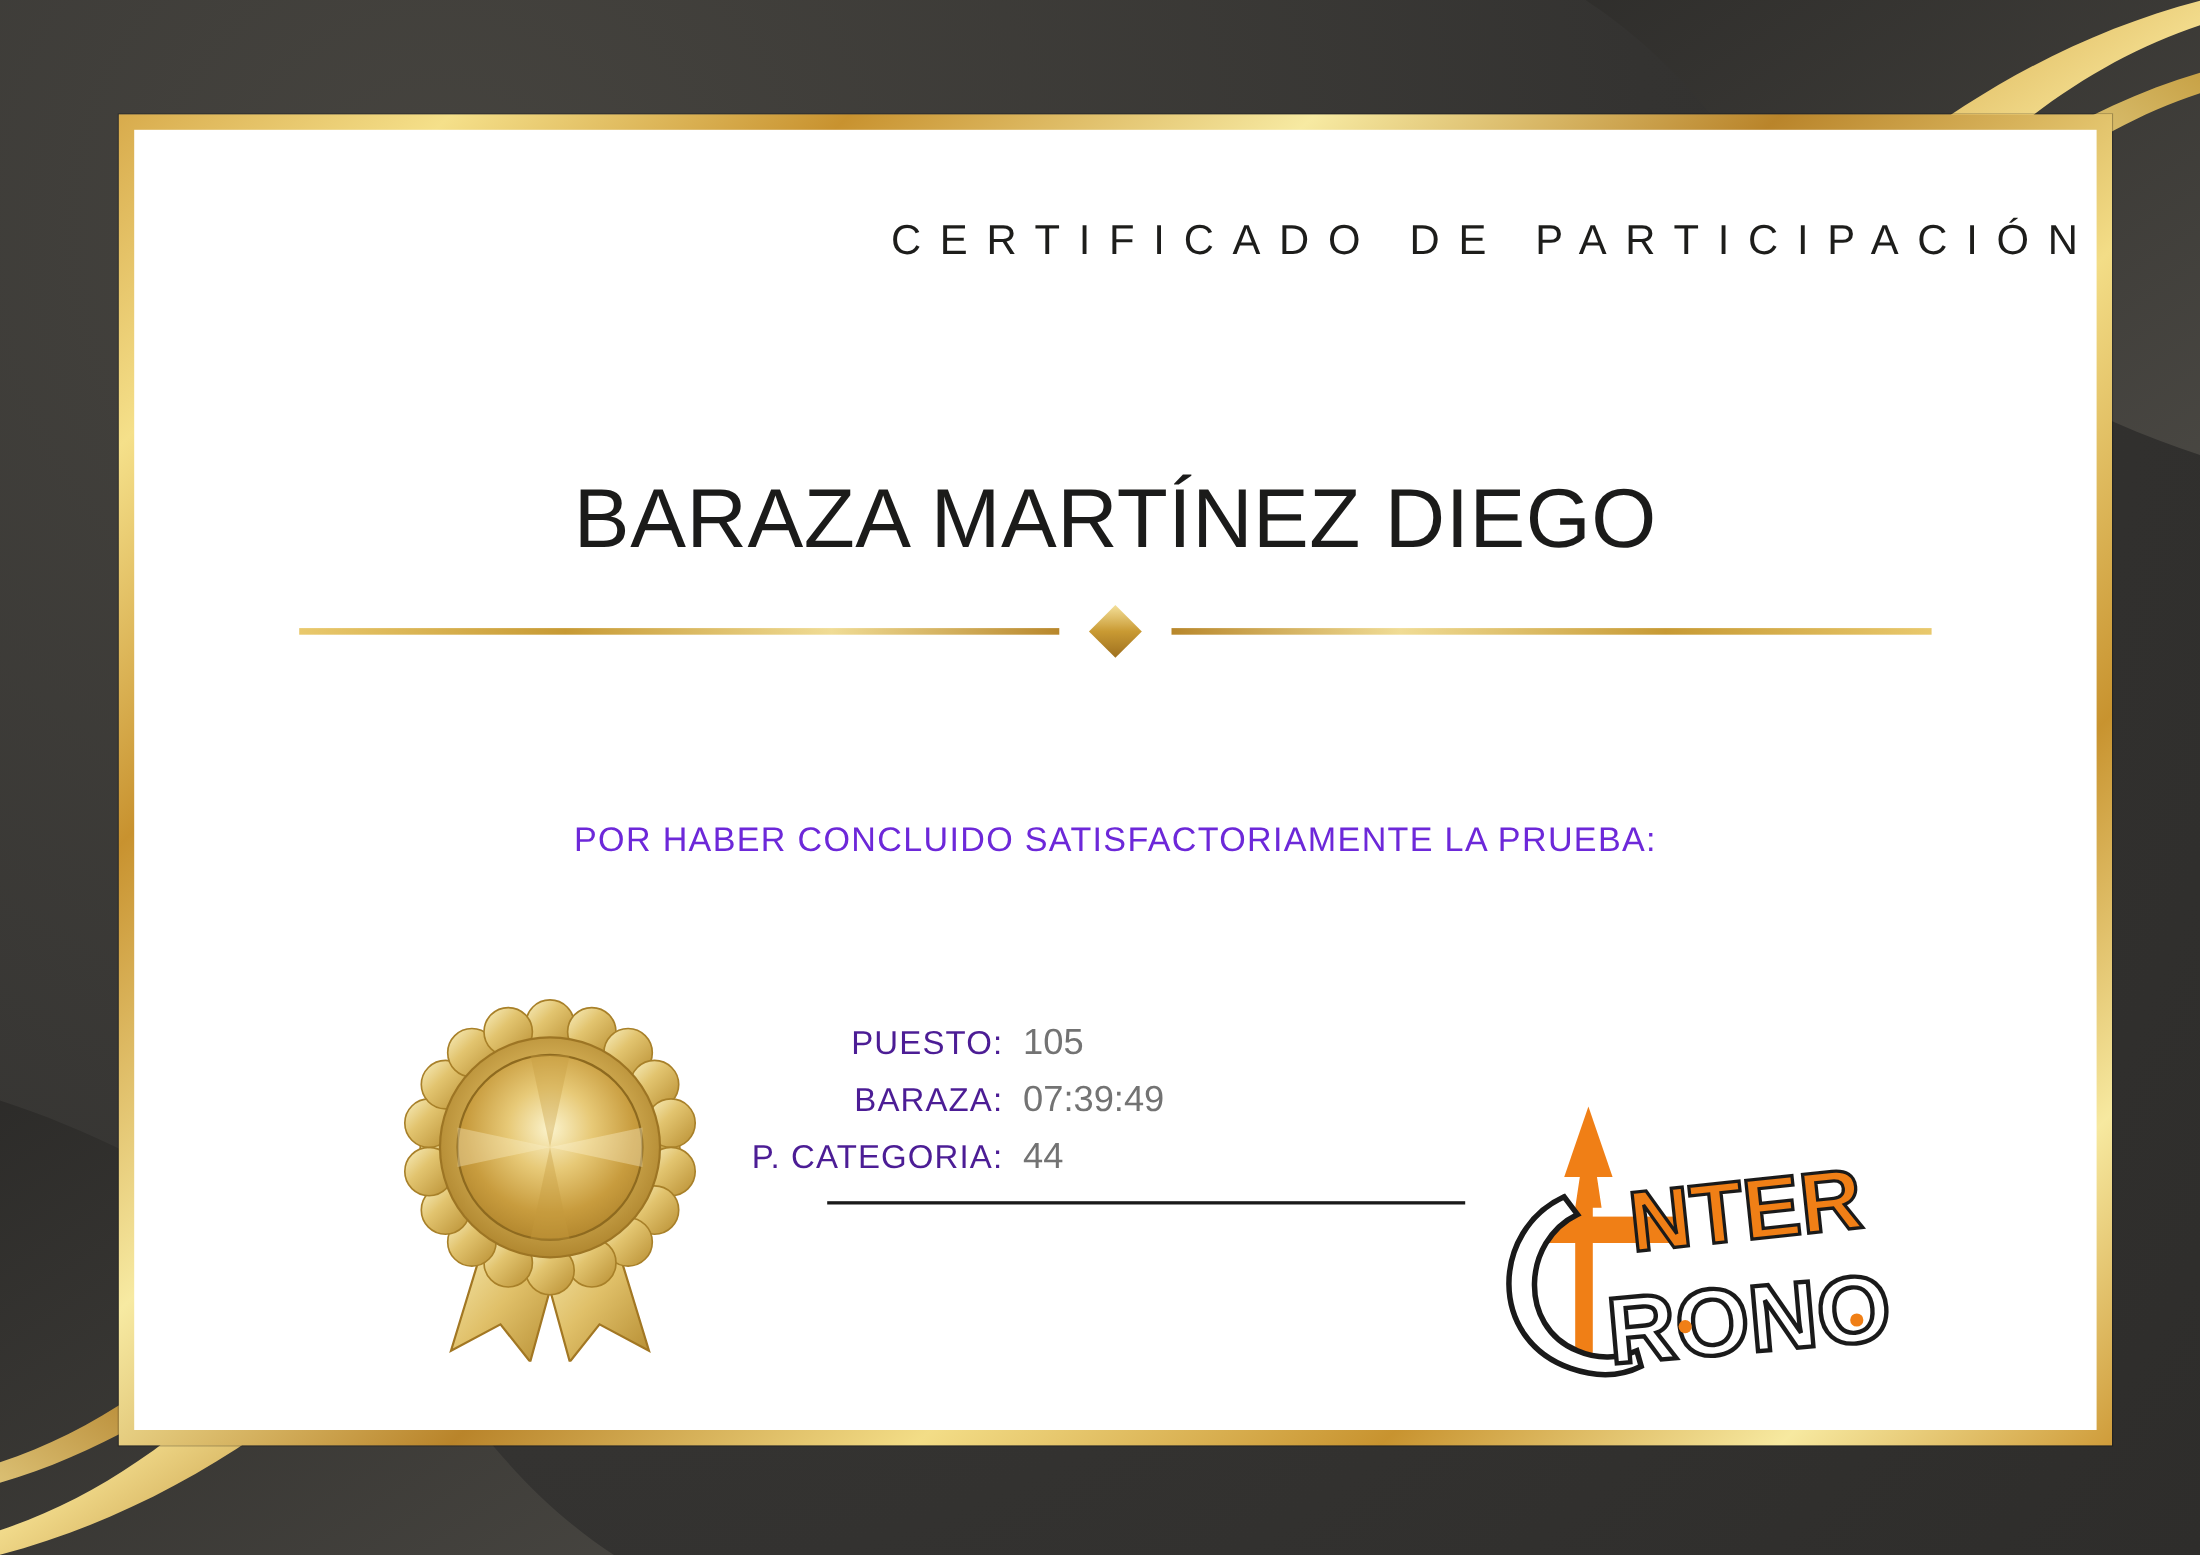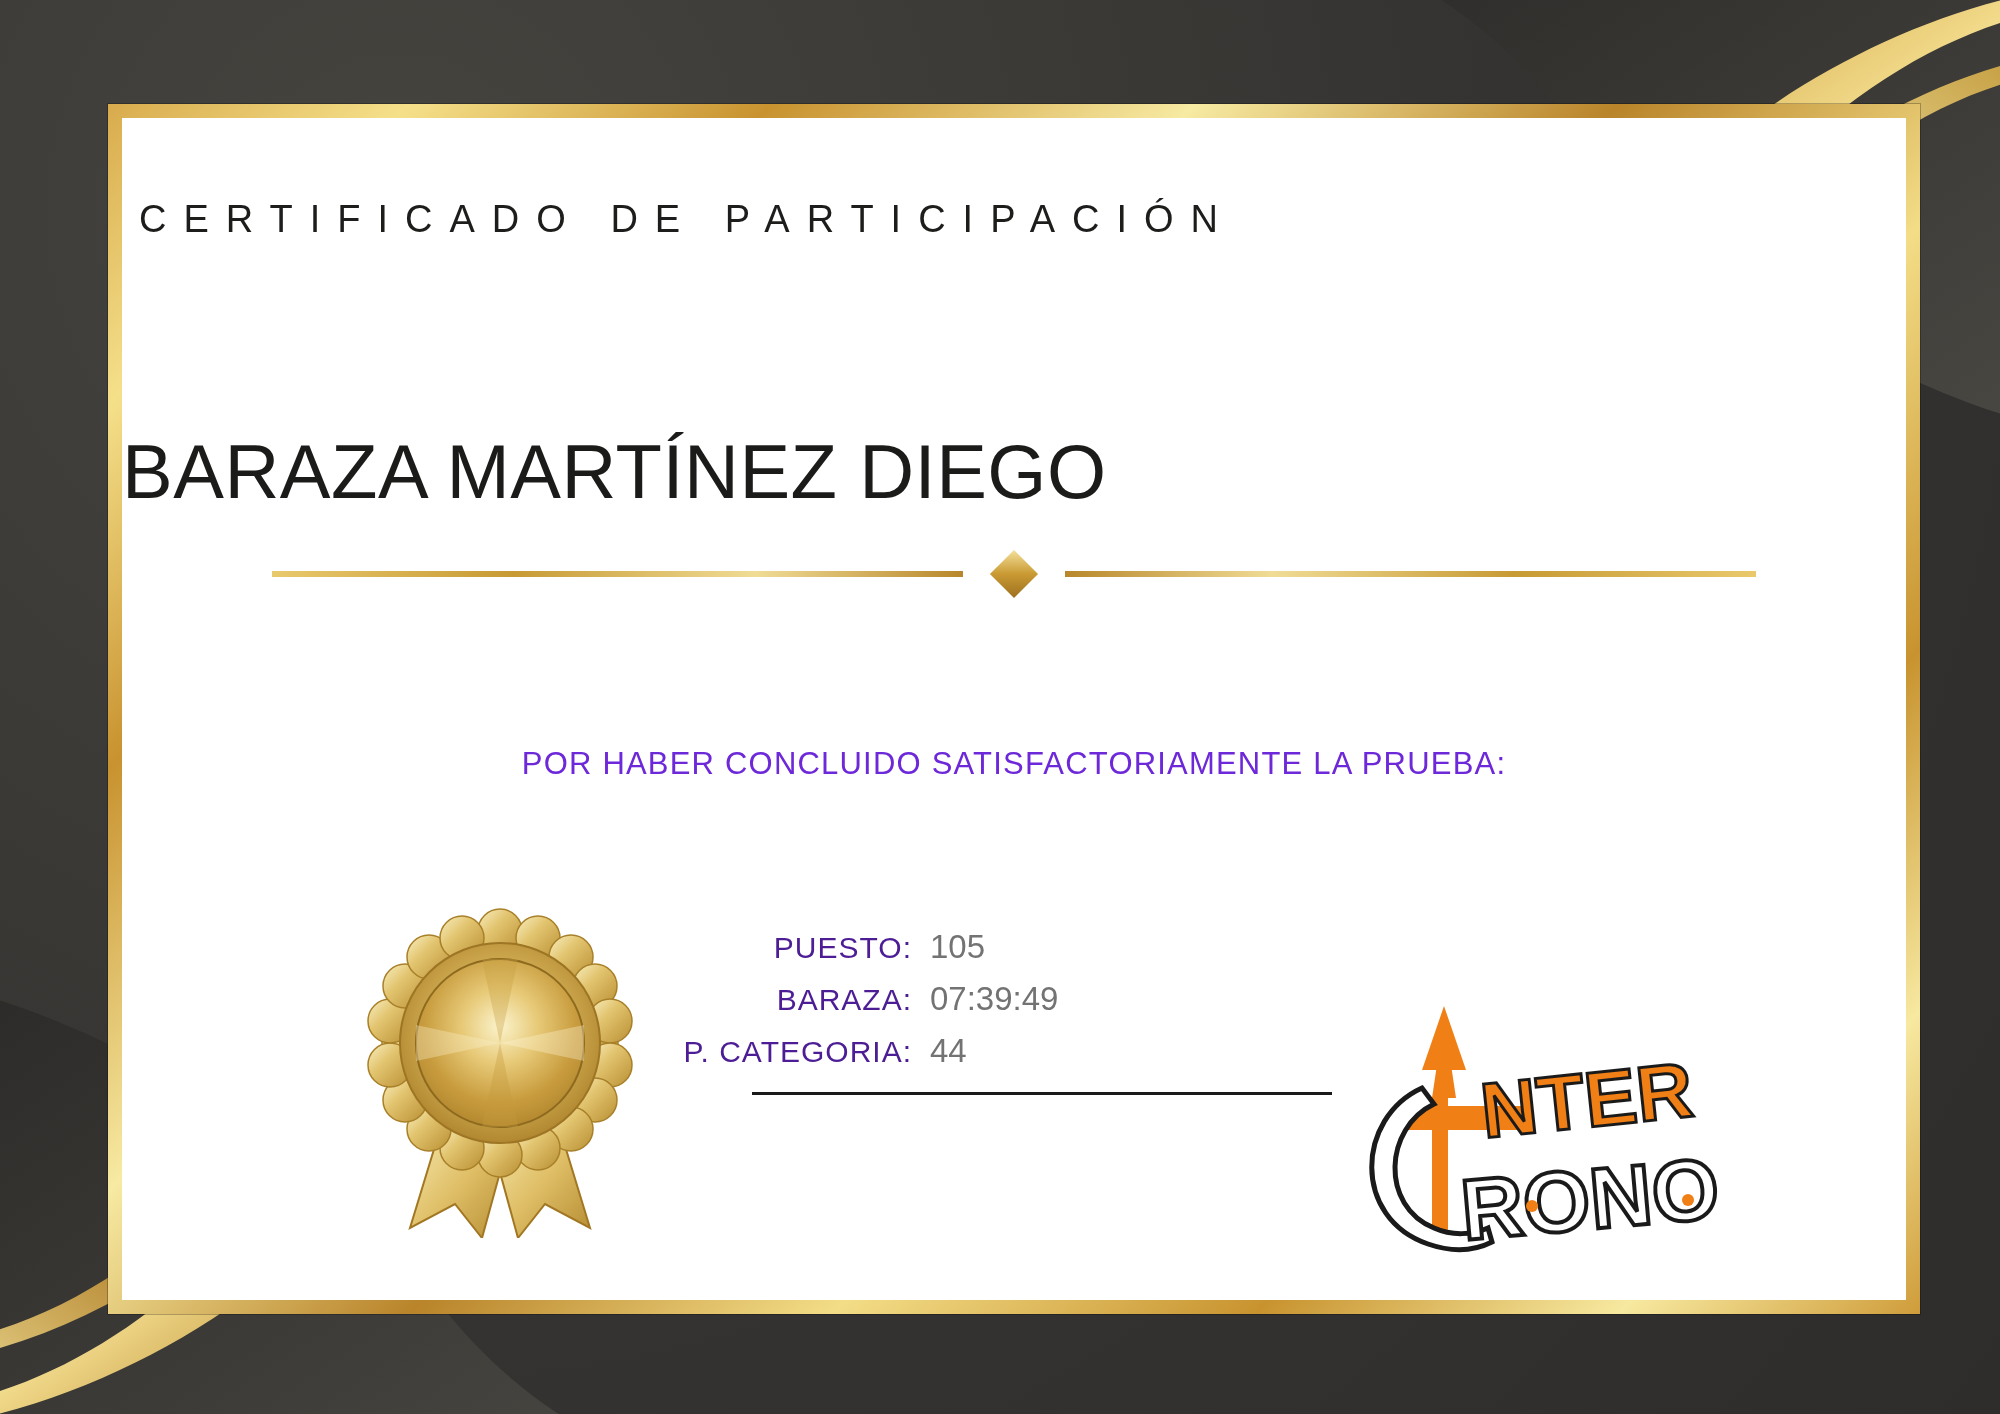--- a/index.html
+++ b/index.html
@@ -56,34 +56,35 @@
     background: #ffffff;
     overflow: hidden;
   }
 
   
   .cert-title {
     position: absolute;
     top: 80px;
     left: 0;
     right: 0;
-    text-align: left;
+    text-align: right;
     font-size: 38px;
     letter-spacing: 17px;
     color: #1d1d1b;
     font-weight: 400;
     text-indent: 17px;
   }
 
   
   .recipient {
     position: absolute;
     top: 310px;
     left: 0;
     right: 0;
+    text-align: center;
     font-size: 76px;
     color: #1b1b1a;
     font-weight: 400;
     letter-spacing: 0.5px;
   }
 
   
   .divider {
     position: absolute;
     top: 436px;

